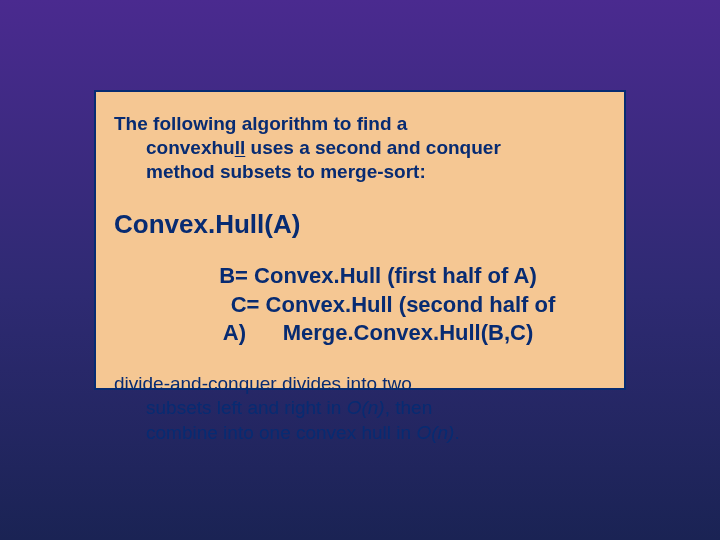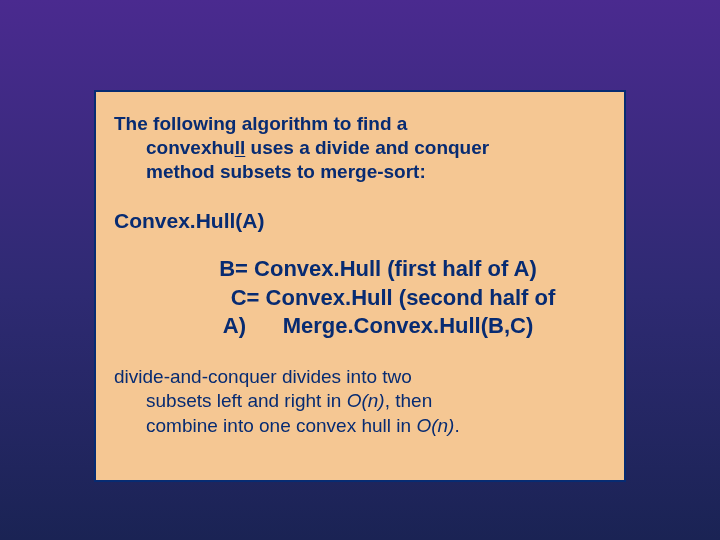--- a/index.html
+++ b/index.html
@@ -12,39 +12,39 @@
   body {
     background: linear-gradient(180deg, #4a2a8f 0%, #2e2a72 55%, #1a2354 100%);
     font-family: Verdana, Geneva, sans-serif;
     position: relative;
   }
   .card {
     position: absolute;
     left: 94px;
     top: 90px;
     width: 532px;
-    height: 392px;
+    height: 300px;
     background: #f5c793;
     border: 2px solid #072b72;
     box-sizing: border-box;
     padding: 20px 18px 18px 18px;
     color: #072b72;
   }
   .para {
     font-weight: bold;
     font-size: 19px;
     line-height: 1.25;
     margin: 0;
   }
   .intro-first { padding-left: 0; }
   .intro-rest  { padding-left: 32px; }
   .uline { text-decoration: underline; text-underline-offset: 2px; }
   .fn {
     font-weight: bold;
-    font-size: 21px;
+    font-size: 26px;
     margin: 26px 0 0 0;
   }
   .code-block {
     font-weight: bold;
     font-size: 22px;
     line-height: 1.3;
     margin: 22px 0 0 0;
     padding-left: 36px;
     text-align: center;
   }
@@ -60,21 +60,21 @@
   .outro .rest  { display:block; padding-left: 32px; }
   .ital { font-style: italic; }
 </style>
 </head>
 <body>
 
 <div class="card">
 
   <p class="para">
     <span class="intro-first">The following algorithm to find a</span><br>
-    <span class="intro-rest"><span>convexhu</span><span class="uline">ll</span><span> uses a divide and conquer</span></span><br>
+    <span class="intro-rest"><span>convexhu</span><span class="uline">ll</span><span> uses a second and conquer</span></span><br>
     <span class="intro-rest">method subsets to merge-sort:</span>
   </p>
 
   <p class="fn">Convex.Hull(A)</p>
 
   <div class="code-block">
     <span class="code-line">B= Convex.Hull (first half of A)</span>
     <span class="code-line il2">C= Convex.Hull (second half of</span>
     <span class="code-line"><span>A)</span>&nbsp;&nbsp;&nbsp;&nbsp;&nbsp;&nbsp;<span>Merge.Convex.Hull(B,C)</span></span>
   </div>

